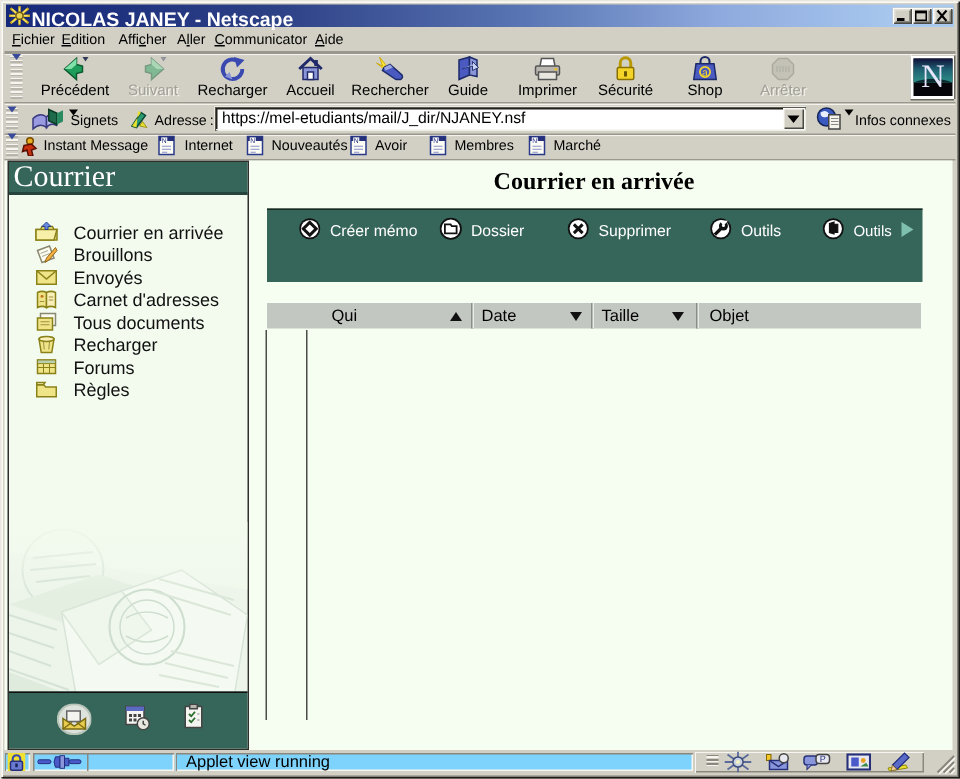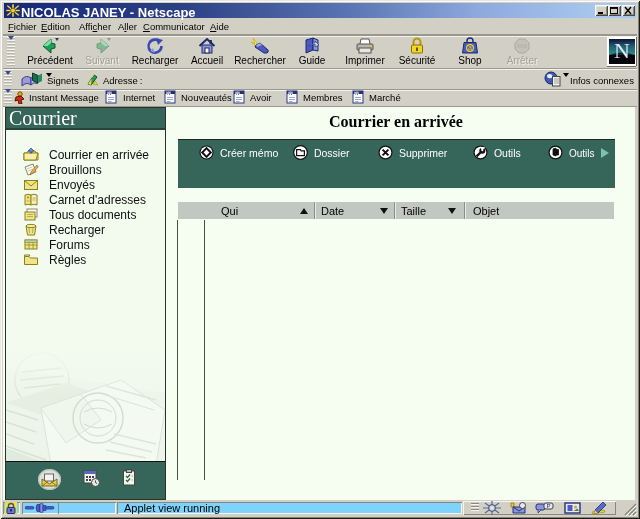--- a/index.html
+++ b/index.html
@@ -232,20 +232,24 @@
     <span class="abs" style="left:100px;top:4.5px">Adresse :</span>
     <svg class="abs" style="left:541px;top:1px" width="17" height="16" viewBox="0 0 17 16">
       <circle cx="7" cy="7" r="6" fill="#3a5ac0" stroke="#16265a"></circle>
       <path d="M3 4 Q6 2 8 4 Q10 6 7 7 Q3 8 3 4 Z" fill="#e8f0ff"></path>
       <path d="M8 9 Q11 8 12 10 Q11 12 9 11 Z" fill="#e8f0ff"></path>
       <rect x="8.5" y="5.5" width="7.5" height="9.5" fill="#f4f4ec" stroke="#444"></rect>
       <path d="M10 8 L15 8 M10 10 L15 10 M10 12 L15 12" stroke="#888" stroke-width="0.8"></path>
     </svg>
     <div class="abs" style="left:560px;top:3px;width:0;height:0;border-left:3px solid transparent;border-right:3px solid transparent;border-top:4px solid #000"></div>
     <span class="abs" style="left:567px;top:4.5px">Infos connexes</span>
+    <div id="addrfield">
+      <span class="url">https://mel-etudiants/mail/J_dir/NJANEY.nsf</span>
+      <div id="addrdrop"></div>
+    </div>
   </div>
   <div id="absep" class="abs"></div>
   <div id="persbar" class="abs">
     <div class="grip abs" style="top:1px;height:15px;left:1px">
         <div class="gripv" style="top:-1px"></div>
       </div>
     <svg class="abs" style="left:10px;top:2px" width="13" height="13" viewBox="0 0 13 13">
       <circle cx="7" cy="3" r="2.2" fill="#e8b020" stroke="#7a4a00"></circle>
       <path d="M3 6 L8 5 L11 8 L8 9 L9 13 L6 13 L5 9 L2 10 Z" fill="#c83010" stroke="#5a1000"></path>
     </svg>

